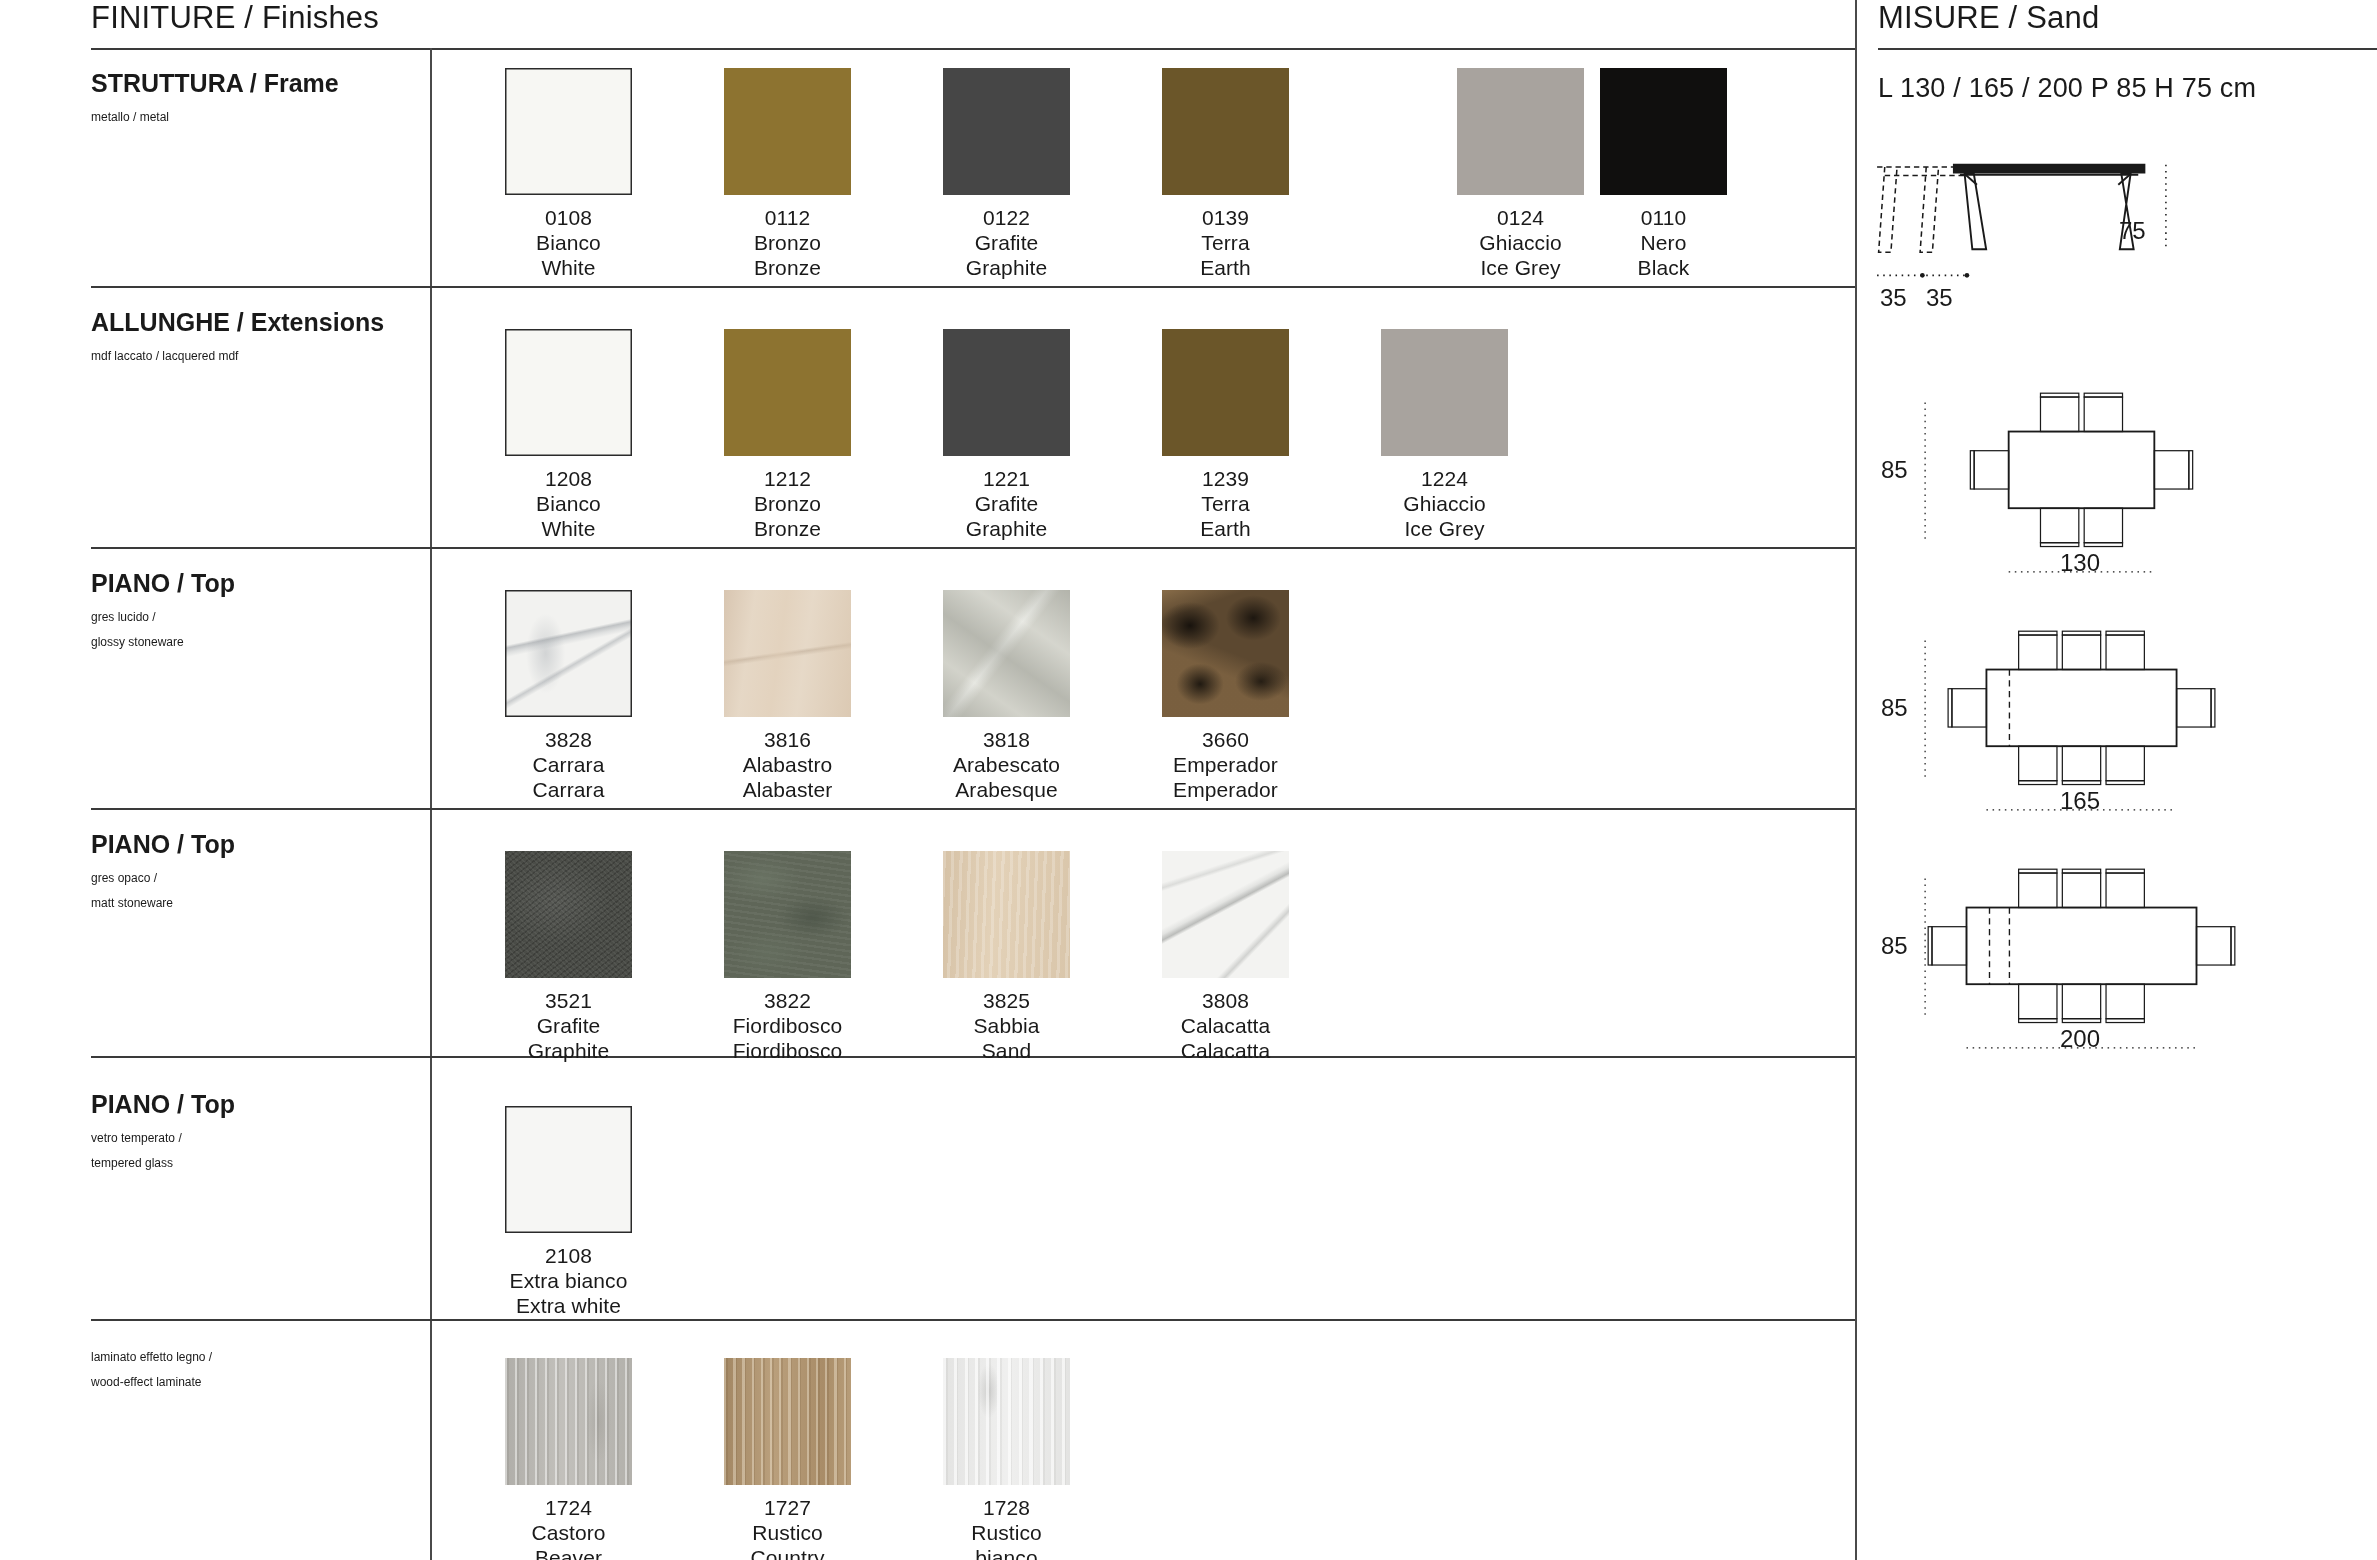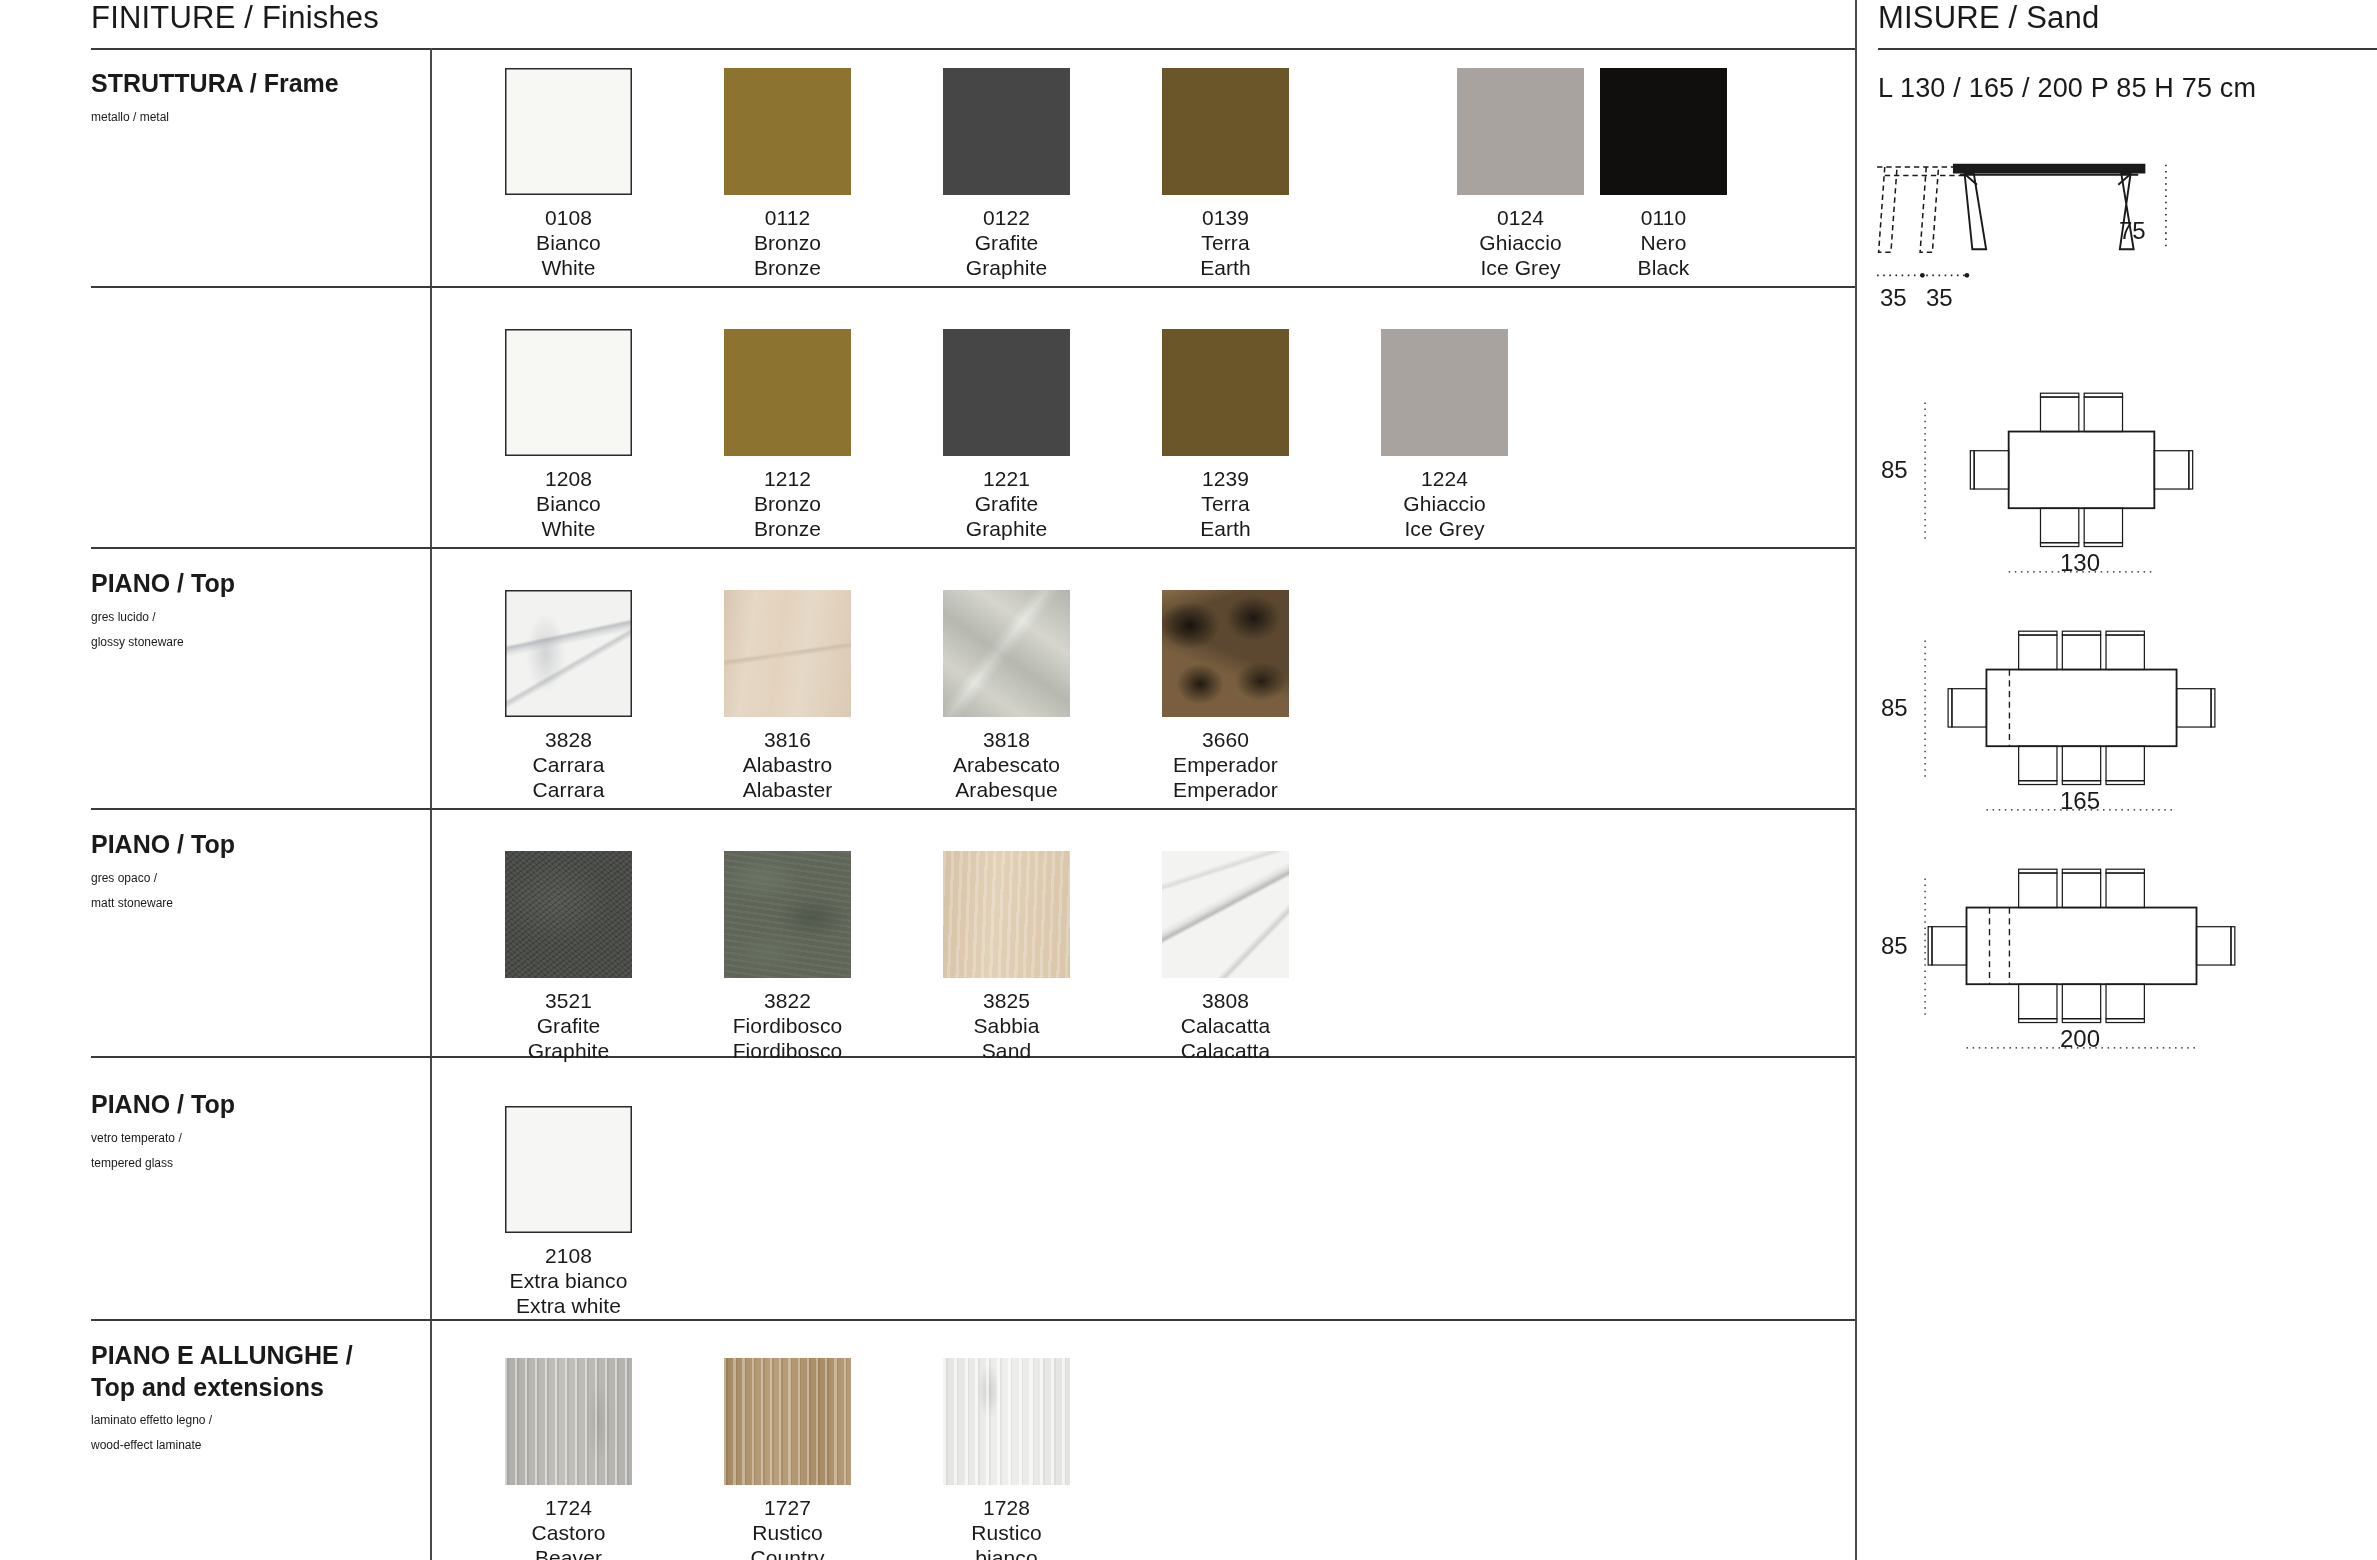--- a/index.html
+++ b/index.html
@@ -75,38 +75,40 @@
   <div class="hrule" id="sep-1" style="left:91px;top:286px;width:1764px;"></div>
   <div class="hrule" id="sep-2" style="left:91px;top:547px;width:1764px;"></div>
   <div class="hrule" id="sep-3" style="left:91px;top:808px;width:1764px;"></div>
   <div class="hrule" id="sep-4" style="left:91px;top:1056px;width:1764px;"></div>
   <div class="hrule" id="sep-5" style="left:91px;top:1319px;width:1764px;"></div>
 
   <div class="cat" style="top:68px;">
     <div class="cat-title">STRUTTURA / Frame</div>
     <div class="cat-sub">metallo / metal</div>
   </div>
+  <div class="cat" style="top:307px;">
+    <div class="cat-title">ALLUNGHE / Extensions</div>
+    <div class="cat-sub">mdf laccato / lacquered mdf</div>
+  </div>
   <div class="cat" style="top:568px;">
     <div class="cat-title">PIANO / Top</div>
     <div class="cat-sub">gres lucido /
 glossy stoneware</div>
   </div>
   <div class="cat" style="top:829px;">
     <div class="cat-title">PIANO / Top</div>
     <div class="cat-sub">gres opaco /
 matt stoneware</div>
   </div>
   <div class="cat" style="top:1089px;">
     <div class="cat-title">PIANO / Top</div>
     <div class="cat-sub">vetro temperato /
 tempered glass</div>
   </div>
   <div class="cat" style="top:1340px;">
-    <div class="cat-title">PIANO E ALLUNGHE /
-Top and extensions</div>
     <div class="cat-sub">laminato effetto legno /
 wood-effect laminate</div>
   </div>
 
   <div id="swatch-layer">
       <div class="sw" style="left: 505px; top: 68px;">
         <div class="chip bordered" style="background:#f7f7f3;"></div>
         <div class="lab">0108
 Bianco
 White</div>

